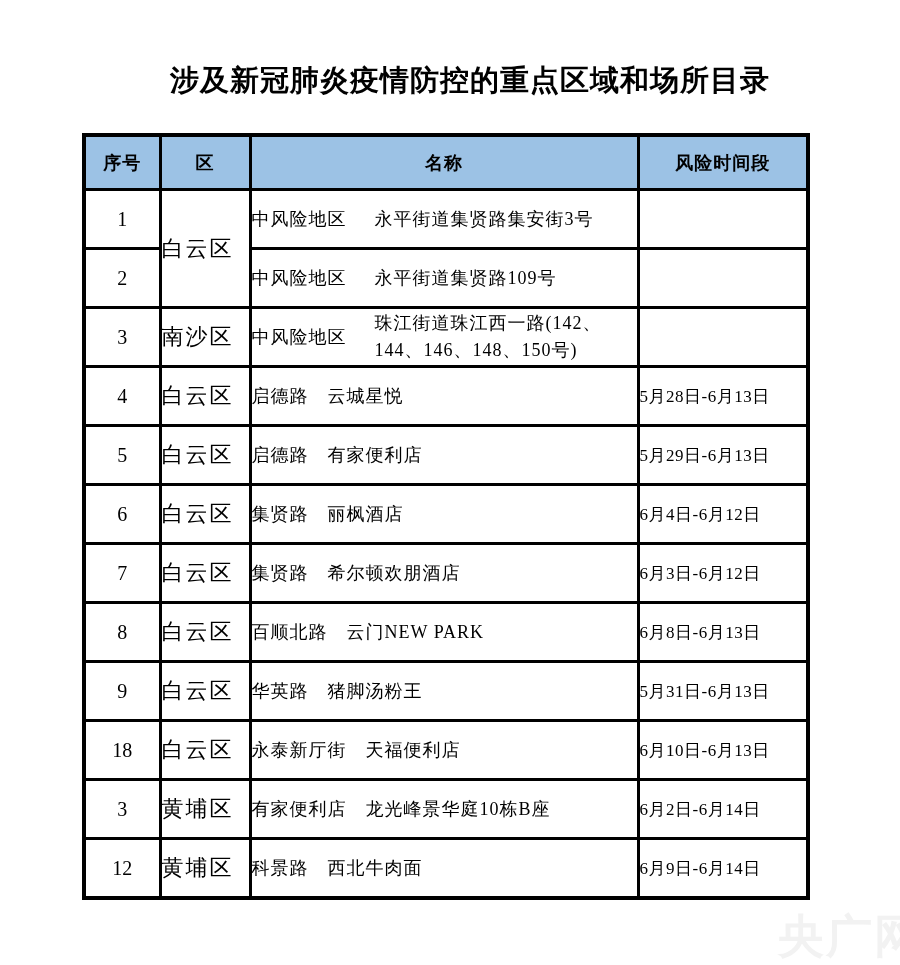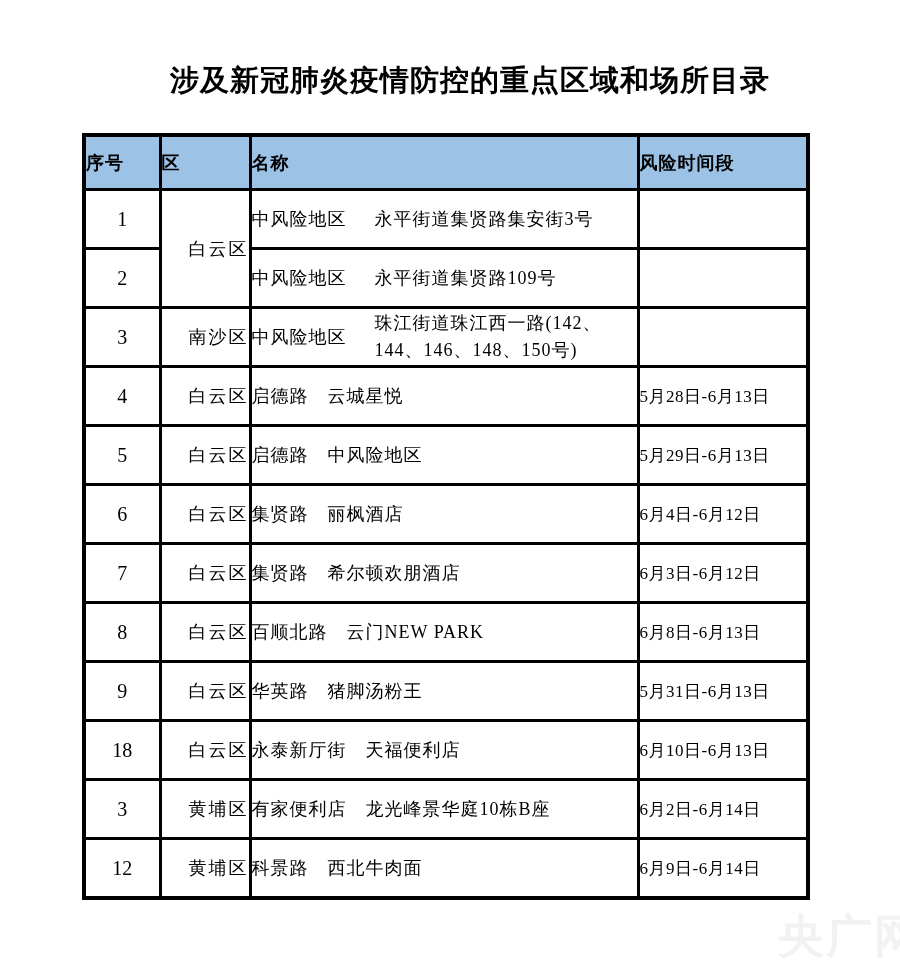--- a/index.html
+++ b/index.html
@@ -41,26 +41,26 @@
     table-layout: fixed;
     border: 4px solid #000;
   }
   .risk-table th, .risk-table td { border: 3px solid #000; padding: 0; }
   .risk-table thead th {
     background: #9CC2E5;
     height: 51px;
     font-family: "Liberation Sans", "DejaVu Sans", sans-serif;
     font-size: 18px;
     font-weight: bold;
-    text-align: left;
+    text-align: center;
     letter-spacing: 1px;
   }
   .risk-table tbody td { height: 56px; background: #ffffff; }
   .no-cell   { text-align: center; font-size: 20px; }
-  .district-cell { text-align: right; font-size: 18px; letter-spacing: 2px; }
+  .district-cell { text-align: left; font-size: 22px; letter-spacing: 2px; }
   .name-cell { padding: 0 10px 0 13px; font-size: 18px; }
   .name-flex { display: flex; align-items: center; }
   .risk-label { flex: 0 0 auto; margin-right: 28px; letter-spacing: 1px; font-weight: normal; }
   .place { letter-spacing: 1px; line-height: 1.5; }
   .period-cell { text-align: left; font-size: 17px; white-space: nowrap; letter-spacing: 0.5px; }
   .watermark {
     position: absolute;
     left: 778px;
     top: 906px;
     font-family: "Liberation Sans", "DejaVu Sans", sans-serif;
@@ -139,21 +139,21 @@
       </div>
     </td>
     <td class="period-cell">5月28日-6月13日</td>
   </tr>
         <tr class="body-row">
     <td class="no-cell">5</td>
     <td class="district-cell">白云区</td>
     <td class="name-cell">
       <div class="name-flex">
 
-        <span class="place">启德路　中风险地区</span>
+        <span class="place">启德路　有家便利店</span>
       </div>
     </td>
     <td class="period-cell">5月29日-6月13日</td>
   </tr>
         <tr class="body-row">
     <td class="no-cell">6</td>
     <td class="district-cell">白云区</td>
     <td class="name-cell">
       <div class="name-flex">
 

